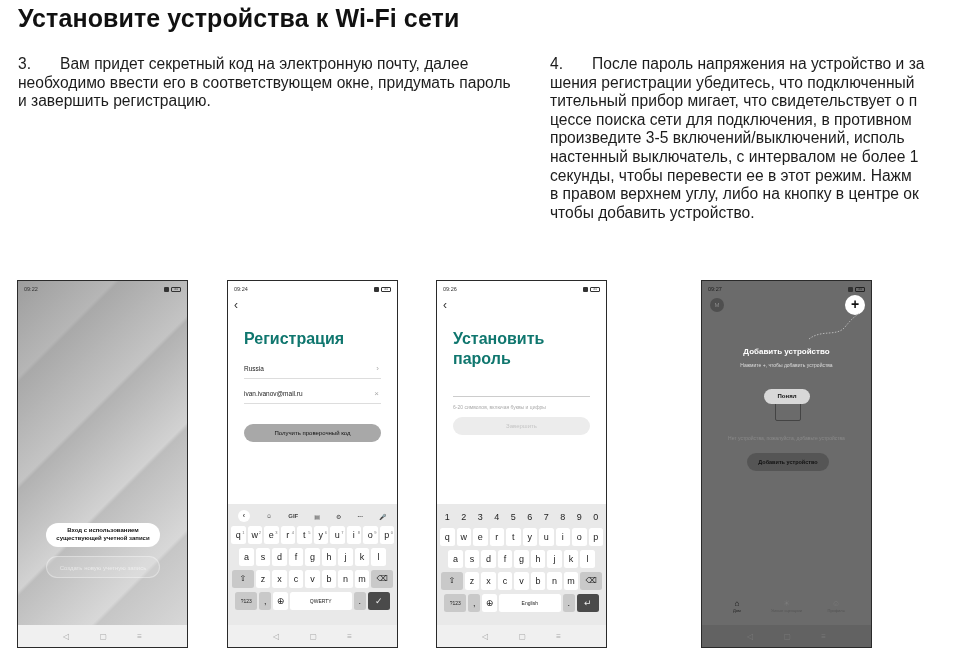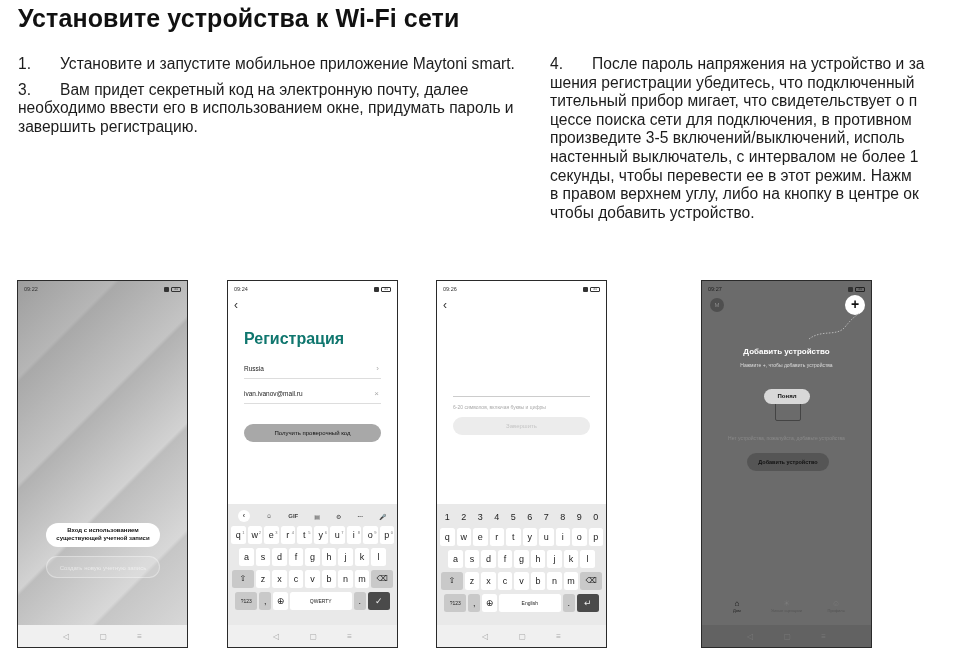--- a/index.html
+++ b/index.html
@@ -75,22 +75,21 @@
   .p4 .tab .ic { font-size: 8px; display: block; color: #7a7a7a; }
   .p4 .tab.active .ic { color: #111; }
   .p4 .tab.active { color: #222; }
 </style>
 </head>
 <body>
 
 <h1 class="title">Установите устройства к Wi-Fi сети</h1>
 
 <div class="col col-left">
-  <p class="step"><span class="num">1.</span><span>Установите и запустите мобильное приложение Maytoni smart.</span></p>
-  <p class="step"><span class="num">3.</span><span>Вам придет секретный код на электронную почту, далее необходимо ввести его в использованием окне, придумать пароль и завершить регистрацию.</span></p>
+  <p class="step"><span class="num">3.</span><span>Вам придет секретный код на электронную почту, далее необходимо ввести его в соответствующем окне, придумать пароль и завершить регистрацию.</span></p>
 </div>
 
 <div class="col col-right">
   <p class="step">
     <span class="line"><span class="num">4.</span><span>После пароль напряжения на устройство и за</span></span>
     <span class="line">шения регистрации убедитесь, что подключенный</span>
     <span class="line">тительный прибор мигает, что свидетельствует о п</span>
     <span class="line">цессе поиска сети для подключения, в противном</span>
     <span class="line">произведите 3-5 включений/выключений, исполь</span>
     <span class="line">настенный выключатель, с интервалом не более 1</span>
@@ -200,20 +199,24 @@
 
 <div class="phone p3">
   <div class="statusbar">
     <span>09:26</span>
     <span class="right">
         <span class="sq"></span>
         <span class="batt">35</span>
       </span>
   </div>
   <div class="back">‹</div>
+  <div class="screen-title">
+    <div>Установить</div>
+    <div>пароль</div>
+  </div>
   <div class="field"></div>
   <div class="hint">6-20 символов, включая буквы и цифры</div>
   <div class="primary-btn" style="top:136px">Завершить</div>
 
   <div class="keyboard">
     <div class="kb-row" style="margin-bottom:2px">
       <span class="key num">1</span>
       <span class="key num">2</span>
       <span class="key num">3</span>
       <span class="key num">4</span>

